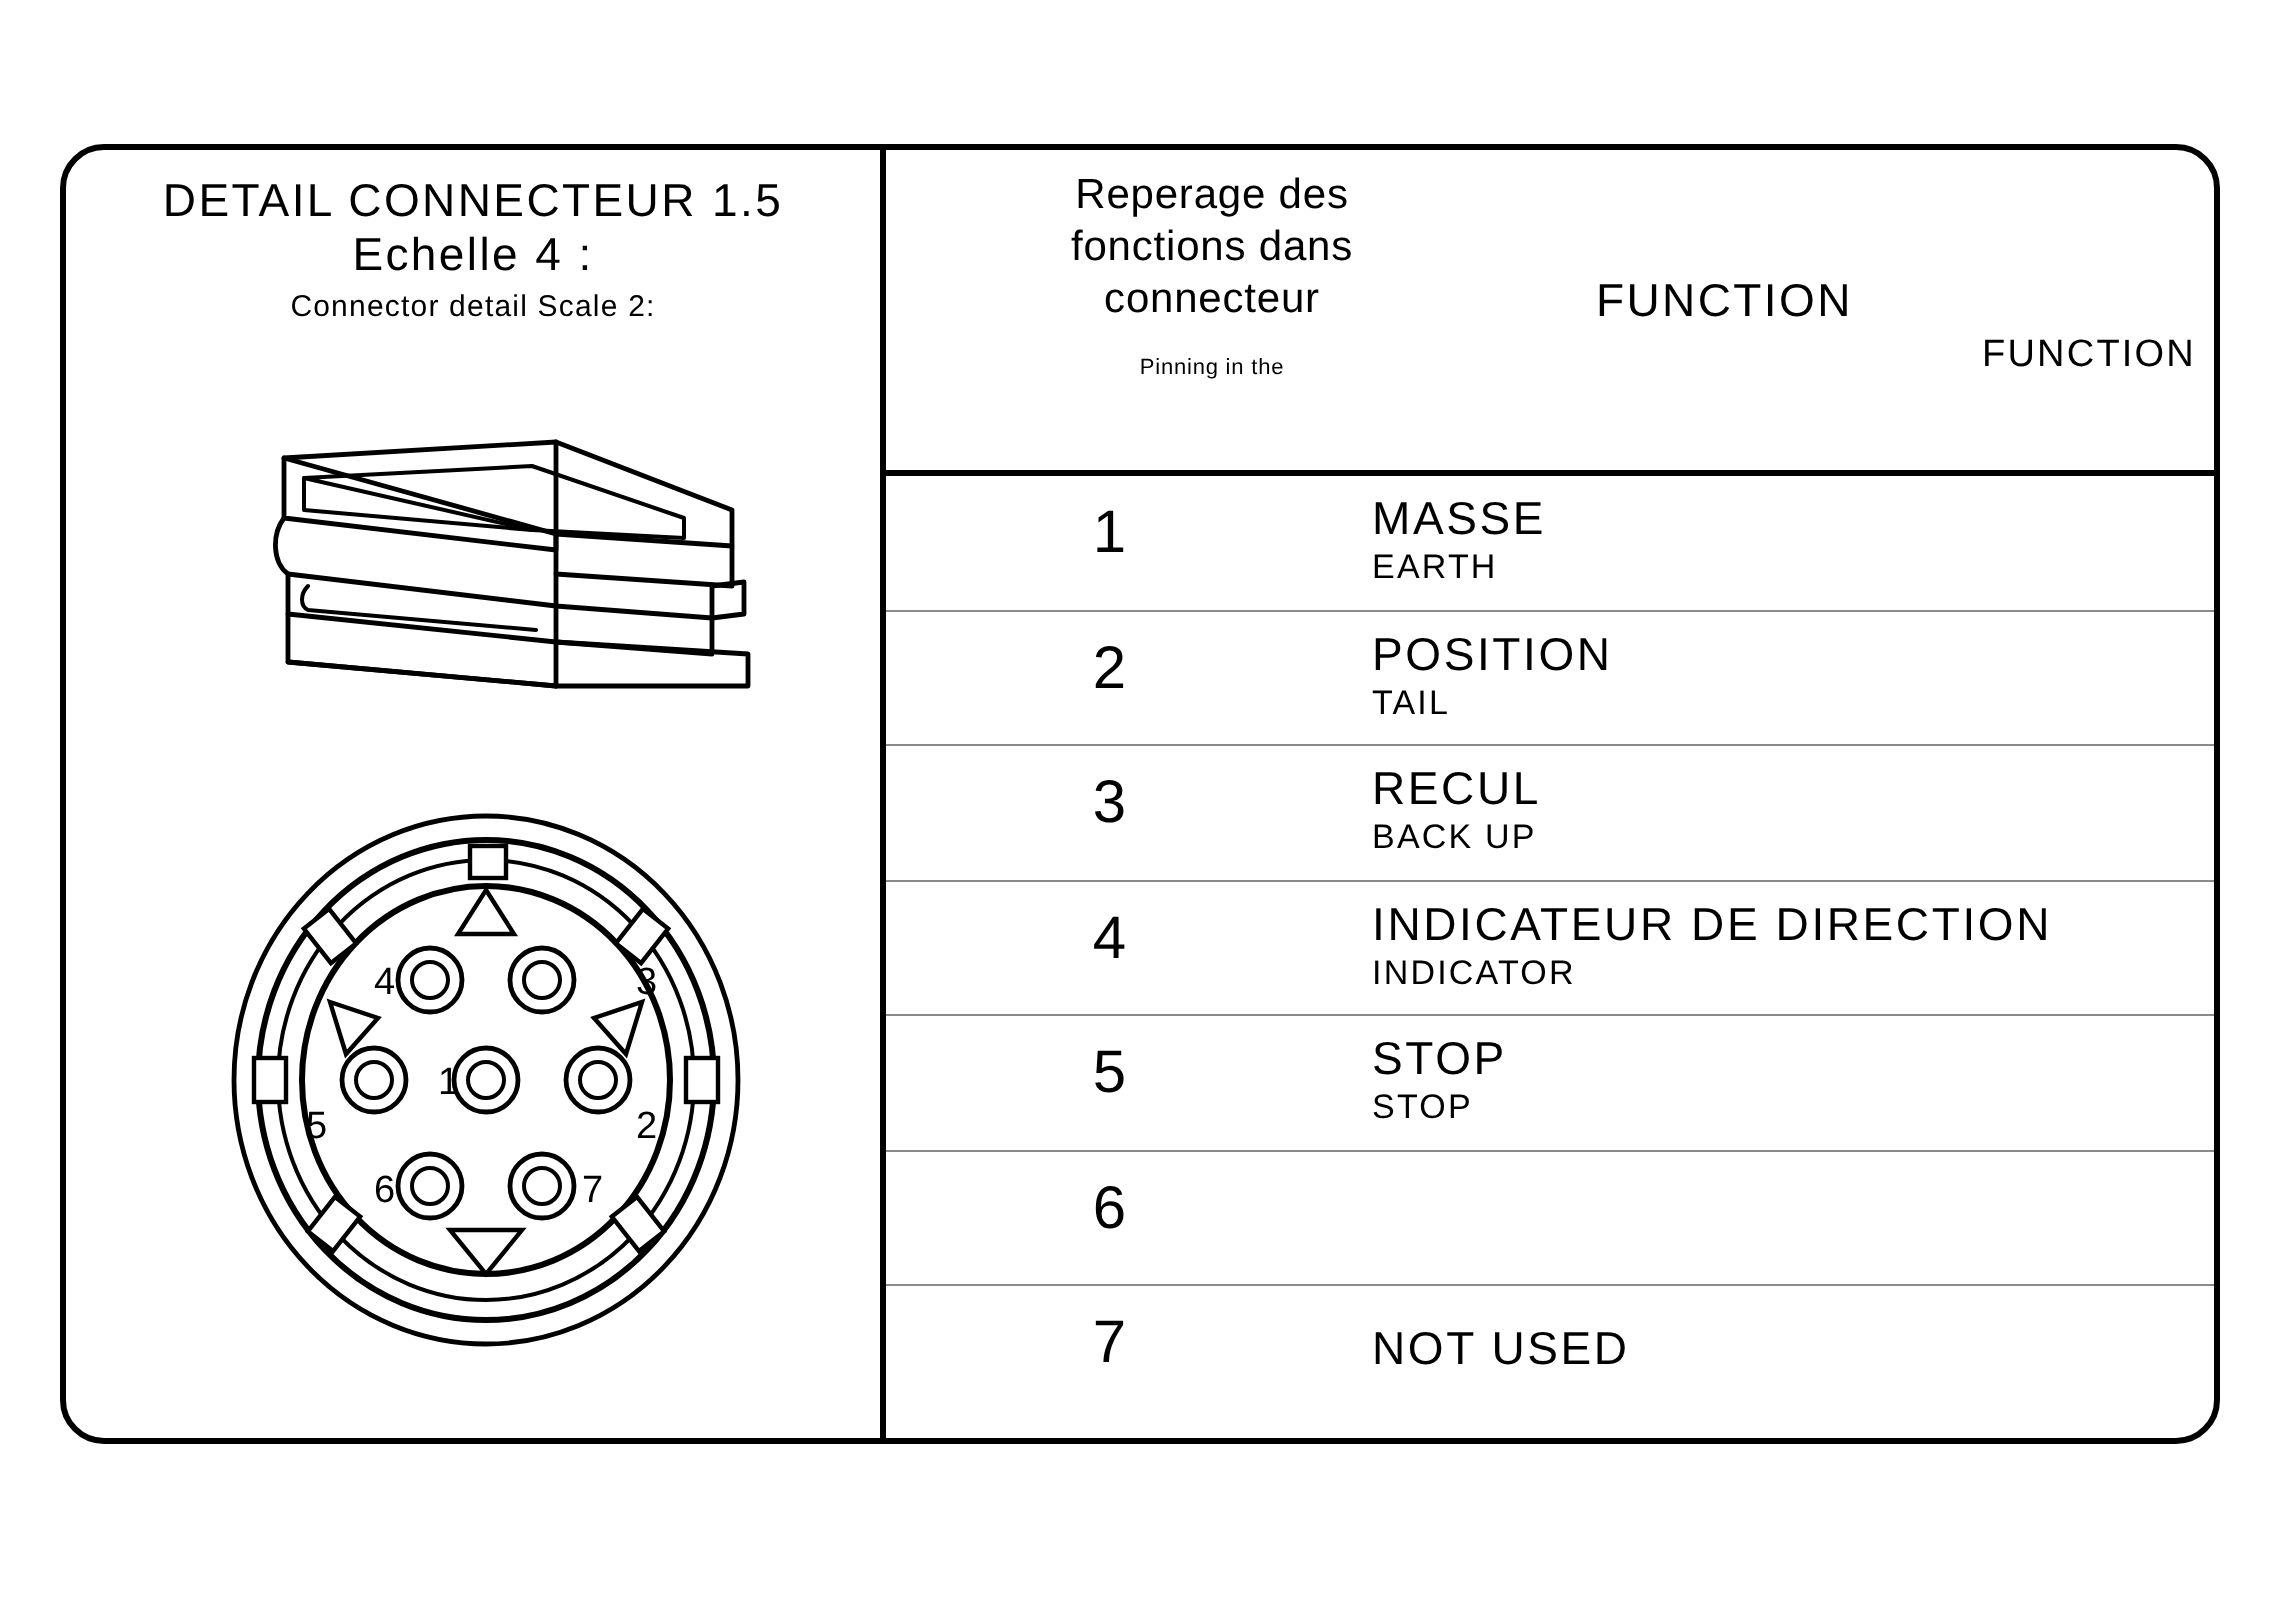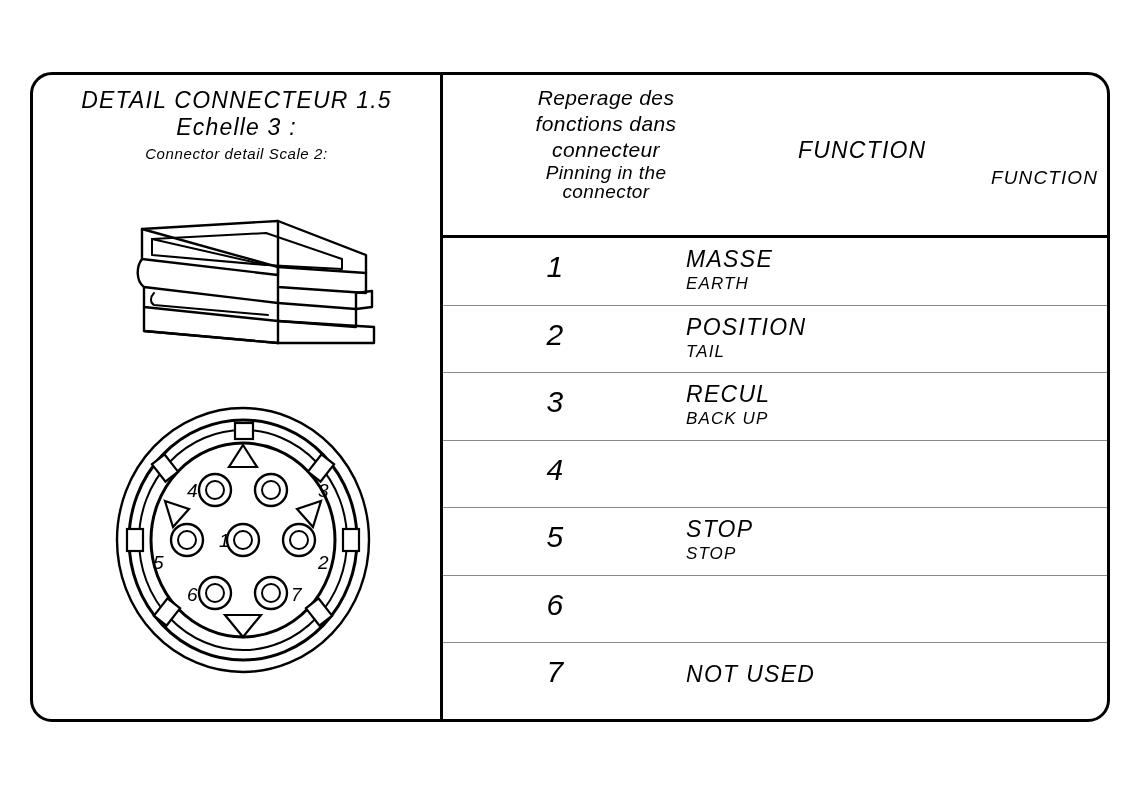--- a/index.html
+++ b/index.html
@@ -12,21 +12,20 @@
     height: 800px;
     font-family: "Liberation Sans", sans-serif;
     color: #000000;
     overflow: hidden;
   }
 
   #sheet {
     position: relative;
     width: 1140px;
     height: 800px;
-    font-style: italic;
   }
 
   
   .frame {
     position: absolute;
     left: 30px;
     top: 72px;
     width: 1080px;
     height: 650px;
     border: 3px solid #000;
@@ -109,24 +108,24 @@
     top: 10px;
     width: 240px;
     text-align: center;
   }
   .thead .head-left .fr {
     font-size: 21px;
     line-height: 26px;
     letter-spacing: 0.4px;
   }
   .thead .head-left .en {
-    font-size: 19px;
+    font-size: 11px;
     line-height: 19px;
     letter-spacing: 0.4px;
-    margin-top: 0;
+    margin-top: 12px;
     text-align: center;
   }
   .thead .head-right {
     position: absolute;
     left: 330px;
     top: 62px;
     width: 300px;
   }
   .thead .head-right .fr {
     font-size: 23px;
@@ -198,21 +197,21 @@
 
 <div id="sheet">
 
   <div class="frame"></div>
   <div class="vdivider"></div>
 
   <div class="left-panel">
 
     <div class="left-title">
       <div class="t1">DETAIL CONNECTEUR 1.5</div>
-      <div class="t2">Echelle 3 :</div>
+      <div class="t2">Echelle 4 :</div>
       <div class="t3">Connector detail Scale 2:</div>
     </div>
 
     <div class="conn-iso">
       <svg viewBox="0 0 250 135" width="250" height="135" fill="none" stroke="#000" stroke-width="2.4" stroke-linejoin="round" stroke-linecap="round">
         <path d="M14 14 L150 6 L238 40 L238 58 L150 52 Z"></path>
         <path d="M14 14 L14 44 L150 60 L150 6"></path>
         <path d="M150 52 L150 72 L238 78 L238 58"></path>
         <path d="M24 24 L138 18 L214 44 L214 54 L138 50 Z" stroke-width="2"></path>
         <path d="M24 24 L24 40 L138 50" stroke-width="2"></path>
@@ -283,21 +282,20 @@
   </div>
 
   <div class="table-wrap">
 
     <div class="thead">
       <div class="head-left">
         <div class="fr">Reperage des</div>
         <div class="fr">fonctions dans</div>
         <div class="fr">connecteur</div>
         <div class="en">Pinning in the</div>
-        <div class="en">connector</div>
       </div>
       <div class="head-right">
         <div class="fr">FUNCTION</div>
         <div class="en">FUNCTION</div>
       </div>
     </div>
     <div class="thead-rule"></div>
 
     <div class="rows">
 
@@ -320,20 +318,24 @@
       <div class="row">
         <div class="pin">3</div>
         <div class="labels">
           <div class="fr">RECUL</div>
           <div class="en">BACK UP</div>
         </div>
       </div>
 
       <div class="row">
         <div class="pin">4</div>
+        <div class="labels">
+          <div class="fr">INDICATEUR DE DIRECTION</div>
+          <div class="en">INDICATOR</div>
+        </div>
       </div>
 
       <div class="row">
         <div class="pin">5</div>
         <div class="labels">
           <div class="fr">STOP</div>
           <div class="en">STOP</div>
         </div>
       </div>
 

